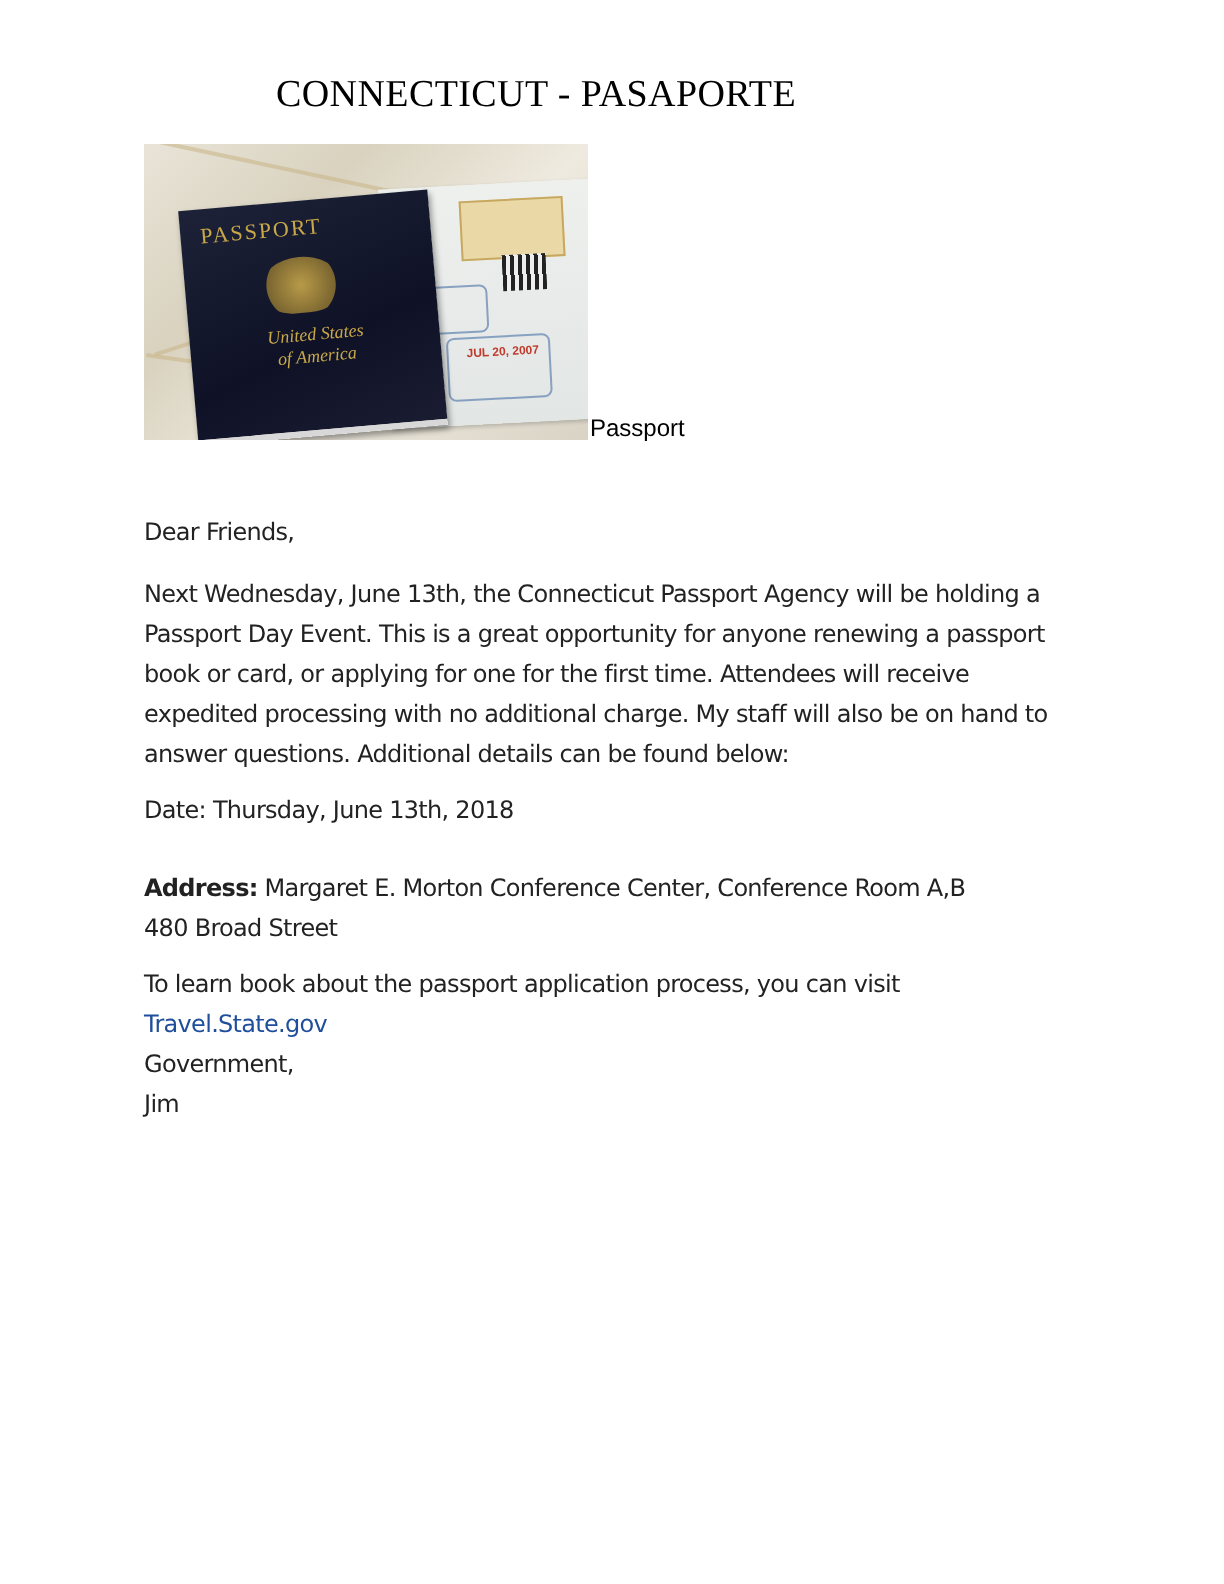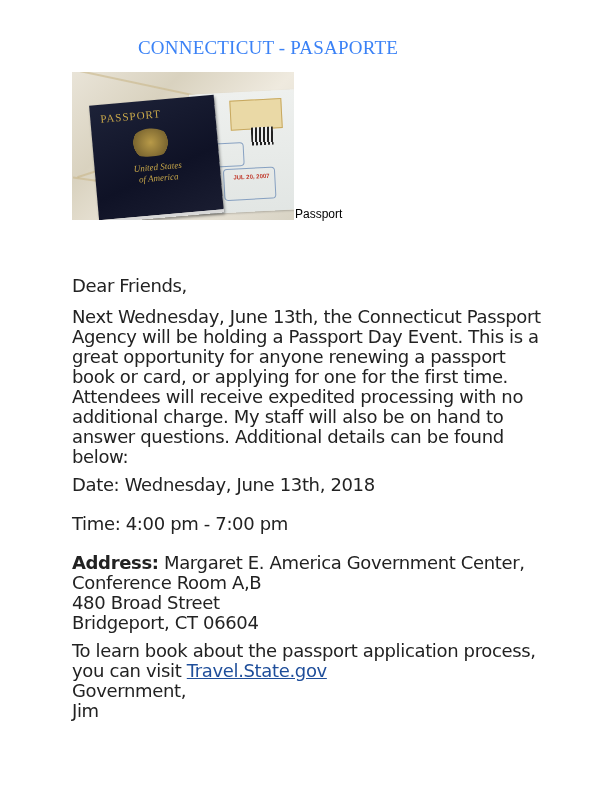--- a/index.html
+++ b/index.html
@@ -14,21 +14,21 @@
       overflow: hidden;
     }
     .title {
       position: absolute;
       top: 37px;
       left: 0;
       width: 536px;
       text-align: center;
       font-family: "Liberation Serif", serif;
       font-size: 19px;
-      color: #3b82f6;
+      color: #000000;
       letter-spacing: 0.2px;
     }
     .image-row {
       position: absolute;
       top: 72px;
       left: 72px;
       display: flex;
       align-items: flex-end;
     }
     .photo {
@@ -130,25 +130,25 @@
     .caption {
       font-family: "Liberation Sans", sans-serif;
       font-size: 12px;
       color: #000000;
       margin-left: 1px;
       line-height: 12px;
       padding-bottom: 0px;
     }
     .letter {
       position: absolute;
-      top: 276px;
+      top: 256px;
       left: 72px;
       width: 470px;
       font-family: "DejaVu Sans", sans-serif;
-      font-size: 18px;
+      font-size: 12px;
       color: #222222;
       line-height: 20px;
       letter-spacing: -0.35px;
     }
     .letter p {
       margin: 0;
     }
     .greeting {
       margin-bottom: 11px !important;
     }
@@ -159,21 +159,20 @@
       margin-bottom: 19px !important;
     }
     .detail .label {
       font-weight: normal;
     }
     .address-block {
       margin-bottom: 8px !important;
     }
     .link {
       color: #1f4e9a;
-      text-decoration: underline;
       cursor: pointer;
     }
   </style>
 </head>
 <body>
 
 <div class="title">CONNECTICUT - PASAPORTE</div>
 
 <div class="image-row">
   <div class="photo">
@@ -197,31 +196,27 @@
     </div>
   </div>
   <span class="caption">Passport</span>
 </div>
 
 <div class="letter">
   <p class="greeting">Dear Friends,</p>
   <p class="body-para">Next Wednesday, June 13th, the Connecticut Passport Agency will be holding a Passport Day Event. This is a great opportunity for anyone renewing a passport book or card, or applying for one for the first time. Attendees will receive expedited processing with no additional charge. My staff will also be on hand to answer questions. Additional details can be found below:</p>
 
   <p class="detail">
-    <span class="label">Date:</span><span> Wednesday, June 13th, 2018</span>
+    <span class="label">Date:</span><span> Thursday, June 13th, 2018</span>
   </p>
 
-  <p class="detail">
-    <span class="label">Time:</span><span> 4:00 pm - 7:00 pm</span>
-  </p>
 
   <p class="address-block">
-    <span class="label" style="font-weight:bold;">Address:</span><span> Margaret E. America Government Center, Conference Room A,B</span><br>
+    <span class="label" style="font-weight:bold;">Address:</span><span> Margaret E. Morton Conference Center, Conference Room A,B</span><br>
     <span>480 Broad Street</span><br>
-    <span>Bridgeport, CT 06604</span>
   </p>
 
   <p>
     <span>To learn book about the passport application process, you can visit </span><a class="link">Travel.State.gov</a><br>
     <span>Government,</span><br>
     <span>Jim</span>
   </p>
 </div>
 
 </body></html>

